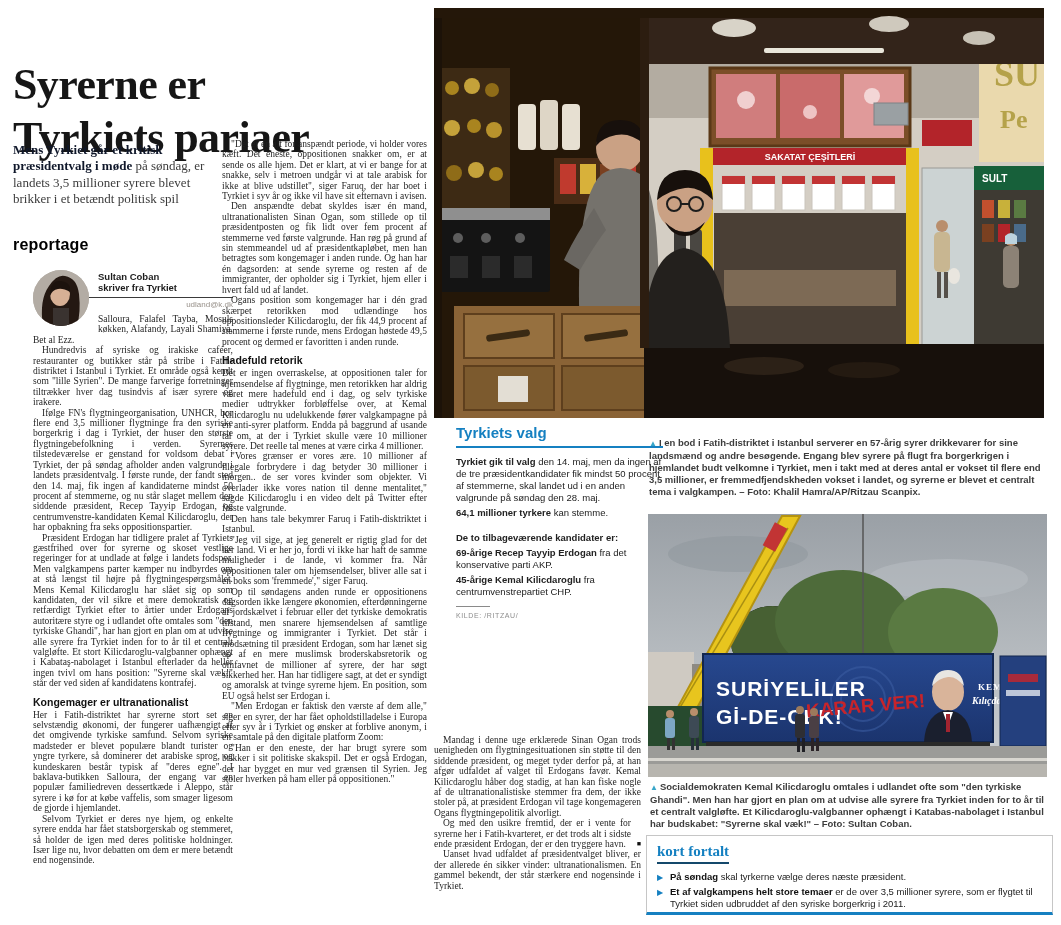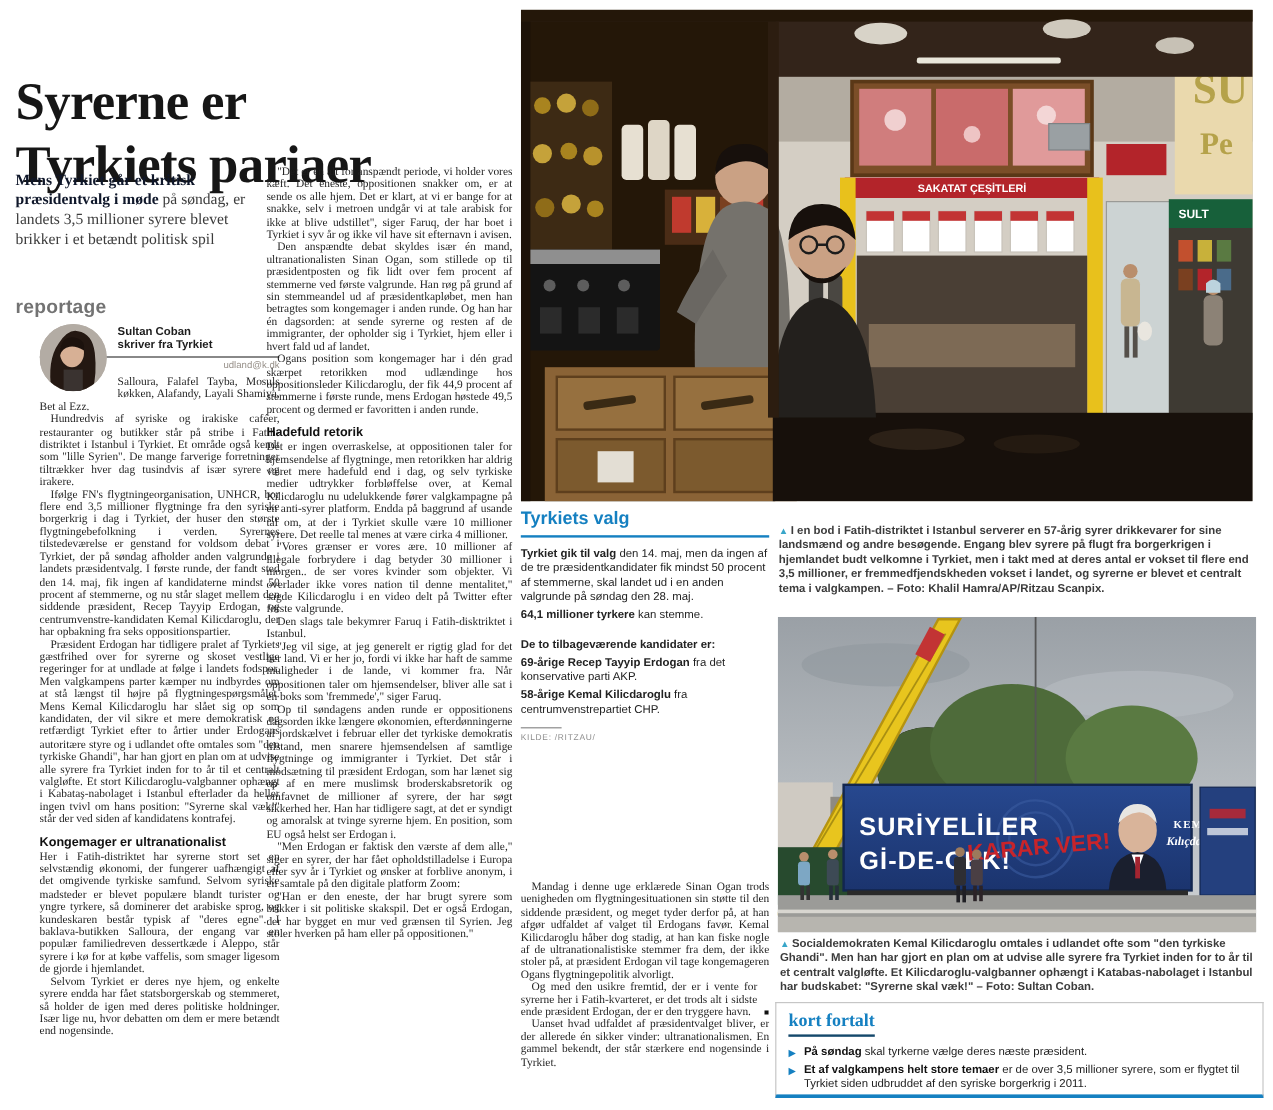--- a/index.html
+++ b/index.html
@@ -13,23 +13,23 @@
   .abs { position:absolute; }
 
   
   .headline { left:13px; top:10px; width:430px;
     font:700 44px/53px "Liberation Serif","DejaVu Serif",serif;
     letter-spacing:-0.6px; color:#161616;margin-top:48px; }
   .headline span { display:block; }
   .standfirst { left:13px; top:142px; width:201px;
     font:400 13px/16.4px "Liberation Serif","DejaVu Serif",serif; color:#3c3c3c; }
   .standfirst b { color:#0f172a; }
-  .kicker { left:13px; top:248px;
+  .kicker { left:13px; top:236px;
     font:800 16px/18px "Liberation Sans","DejaVu Sans",sans-serif;
-    color:#737373; letter-spacing:0.2px; }
+    color:#000000; letter-spacing:0.2px; }
 
   
   .col1wrap { left:13px; top:268px; width:200px; height:657px; overflow:hidden;margin-left:20px; }
   .avatar { float:left; width:56px; height:56px; border-radius:50%;
     overflow:hidden; margin:2px 9px 2px 0; background:#b6b0a8; }
   .by-name { font:700 9.5px/11px "Liberation Sans","DejaVu Sans",sans-serif; color:#1d1d1d; padding-top:3px;}
   .by-role { font:700 9.5px/11px "Liberation Sans","DejaVu Sans",sans-serif; color:#1d1d1d; }
   .by-rule { border-top:1px solid #3a3a3a; margin:4px 0 2px; }
   .by-mail { font:400 8px/10px "Liberation Sans","DejaVu Sans",sans-serif; color:#979089; margin-bottom:4px;text-align:right;}
 
@@ -48,21 +48,21 @@
   .photo1 { left:434px; top:8px; width:610px; height:410px; overflow:hidden; }
   .photo2 { left:648px; top:514px; width:399px; height:263px; overflow:hidden; }
 
   
   .caption { font:700 9.5px/12px "Liberation Sans","DejaVu Sans",sans-serif; color:#3c3c3c; }
   .cap1 { left:649px; top:437px; width:400px; }
   .cap2 { left:650px; top:781px; width:400px; }
   .cap-arrow { color:#38a6c9; font-size:8px; margin-right:2px; }
 
   
-  .factbox { left:434px; top:424px; width:207px; }
+  .factbox { left:456px; top:424px; width:207px; }
   .fb-title { font:700 15px/17px "Liberation Sans","DejaVu Sans",sans-serif;
     color:#1580c1; padding-bottom:5px; border-bottom:2px solid #1580c1; margin-bottom:8px; }
   .factbox p { font:400 9.5px/12px "Liberation Sans","DejaVu Sans",sans-serif; color:#222; margin-bottom:3px; }
   .fb-gap { height:10px; }
   .fb-rule { width:34px; border-top:1px solid #8a8a8a; margin:8px 0 4px; }
   .fb-source { font:400 7px/9px "Liberation Sans","DejaVu Sans",sans-serif; color:#8d8d8d; letter-spacing:0.6px; }
 
   
   .shortbox { left:646px; top:835px; width:407px; height:80px;
     border:1px solid #c6c6c6; border-bottom:3px solid #1580c1;
@@ -111,21 +111,21 @@
     <p class="ind">Selvom Tyrkiet er deres nye hjem, og enkelte syrere endda har fået statsborgerskab og stemmeret, så holder de igen med deres politiske holdninger. Især lige nu, hvor debatten om dem er mere betændt end nogensinde.</p>
   </div>
 
   <div class="abs col2 bodytext">
     <p class="ind">"Det er en alt for anspændt periode, vi holder vores kæft. Det eneste, oppositionen snakker om, er at sende os alle hjem. Det er klart, at vi er bange for at snakke, selv i metroen undgår vi at tale arabisk for ikke at blive udstillet", siger Faruq, der har boet i Tyrkiet i syv år og ikke vil have sit efternavn i avisen.</p>
     <p class="ind">Den anspændte debat skyldes især én mand, ultranationalisten Sinan Ogan, som stillede op til præsidentposten og fik lidt over fem procent af stemmerne ved første valgrunde. Han røg på grund af sin stemmeandel ud af præsidentkapløbet, men han betragtes som kongemager i anden runde. Og han har én dagsorden: at sende syrerne og resten af de immigranter, der opholder sig i Tyrkiet, hjem eller i hvert fald ud af landet.</p>
     <p class="ind">Ogans position som kongemager har i dén grad skærpet retorikken mod udlændinge hos oppositionsleder Kilicdaroglu, der fik 44,9 procent af stemmerne i første runde, mens Erdogan høstede 49,5 procent og dermed er favoritten i anden runde.</p>
     <h4 class="crosshead">Hadefuld retorik</h4>
     <p>Det er ingen overraskelse, at oppositionen taler for hjemsendelse af flygtninge, men retorikken har aldrig været mere hadefuld end i dag, og selv tyrkiske medier udtrykker forbløffelse over, at Kemal Kilicdaroglu nu udelukkende fører valgkampagne på en anti-syrer platform. Endda på baggrund af usande tal om, at der i Tyrkiet skulle være 10 millioner syrere. Det reelle tal menes at være cirka 4 millioner.</p>
     <p class="ind">"Vores grænser er vores ære. 10 millioner af illegale forbrydere i dag betyder 30 millioner i morgen.. de ser vores kvinder som objekter. Vi overlader ikke vores nation til denne mentalitet," sagde Kilicdaroglu i en video delt på Twitter efter første valgrunde.</p>
-    <p class="ind">Den slags tale bekymrer Faruq i Fatih-disktriktet i Istanbul.</p>
+    <p class="ind">Den hans tale bekymrer Faruq i Fatih-disktriktet i Istanbul.</p>
     <p class="ind">"Jeg vil sige, at jeg generelt er rigtig glad for det her land. Vi er her jo, fordi vi ikke har haft de samme muligheder i de lande, vi kommer fra. Når oppositionen taler om hjemsendelser, bliver alle sat i en boks som 'fremmede'," siger Faruq.</p>
     <p class="ind">Op til søndagens anden runde er oppositionens dagsorden ikke længere økonomien, efterdønningerne af jordskælvet i februar eller det tyrkiske demokratis tilstand, men snarere hjemsendelsen af samtlige flygtninge og immigranter i Tyrkiet. Det står i modsætning til præsident Erdogan, som har lænet sig op af en mere muslimsk broderskabsretorik og omfavnet de millioner af syrere, der har søgt sikkerhed her. Han har tidligere sagt, at det er syndigt og amoralsk at tvinge syrerne hjem. En position, som EU også helst ser Erdogan i.</p>
     <p class="ind">"Men Erdogan er faktisk den værste af dem alle," siger en syrer, der har fået opholdstilladelse i Europa efter syv år i Tyrkiet og ønsker at forblive anonym, i en samtale på den digitale platform Zoom:</p>
     <p class="ind">"Han er den eneste, der har brugt syrere som brikker i sit politiske skakspil. Det er også Erdogan, der har bygget en mur ved grænsen til Syrien. Jeg stoler hverken på ham eller på oppositionen."</p>
   </div>
 
   <div class="abs photo1">
     <svg width="610" height="410" viewBox="0 0 610 410">
       <rect width="610" height="410" fill="#b9ab97"></rect>
 
@@ -274,21 +274,21 @@
 
   <p class="abs caption cap1"><span class="cap-arrow">▲</span><span>I en bod i Fatih-distriktet i Istanbul serverer en 57-årig syrer drikkevarer for sine landsmænd og andre besøgende. Engang blev syrere på flugt fra borgerkrigen i hjemlandet budt velkomne i Tyrkiet, men i takt med at deres antal er vokset til flere end 3,5 millioner, er fremmedfjendskheden vokset i landet, og syrerne er blevet et centralt tema i valgkampen. – Foto: Khalil Hamra/AP/Ritzau Scanpix.</span></p>
 
   <div class="abs factbox">
     <div class="fb-title">Tyrkiets valg</div>
     <p><b>Tyrkiet gik til valg</b><span> den 14. maj, men da ingen af de tre præsidentkandidater fik mindst 50 procent af stemmerne, skal landet ud i en anden valgrunde på søndag den 28. maj.</span></p>
     <p><b>64,1 millioner tyrkere</b><span> kan stemme.</span></p>
     <div class="fb-gap"></div>
     <p><b>De to tilbageværende kandidater er:</b></p>
     <p><b>69-årige Recep Tayyip Erdogan</b><span> fra det konservative parti AKP.</span></p>
-    <p><b>58-årige Kemal Kilicdaroglu</b><span> fra centrumvenstrepartiet CHP.</span></p>
+    <p><b>45-årige Kemal Kilicdaroglu</b><span> fra centrumvenstrepartiet CHP.</span></p>
     <div class="fb-rule"></div>
     <div class="fb-source">KILDE: /RITZAU/</div>
   </div>
 
   <div class="abs col3 bodytext">
     <p class="ind">Mandag i denne uge erklærede Sinan Ogan trods uenigheden om flygtningesituationen sin støtte til den siddende præsident, og meget tyder derfor på, at han afgør udfaldet af valget til Erdogans favør. Kemal Kilicdaroglu håber dog stadig, at han kan fiske nogle af de ultranationalistiske stemmer fra dem, der ikke stoler på, at præsident Erdogan vil tage kongemageren Ogans flygtningepolitik alvorligt.</p>
     <p class="ind lastp"><span>Og med den usikre fremtid, der er i vente for syrerne her i Fatih-kvarteret, er det trods alt i sidste ende præsident Erdogan, der er den tryggere havn.</span><span class="endmark">■</span></p>
     <p class="ind">Uanset hvad udfaldet af præsidentvalget bliver, er der allerede én sikker vinder: ultranationalismen. En gammel bekendt, der står stærkere end nogensinde i Tyrkiet.</p>
   </div>
 

